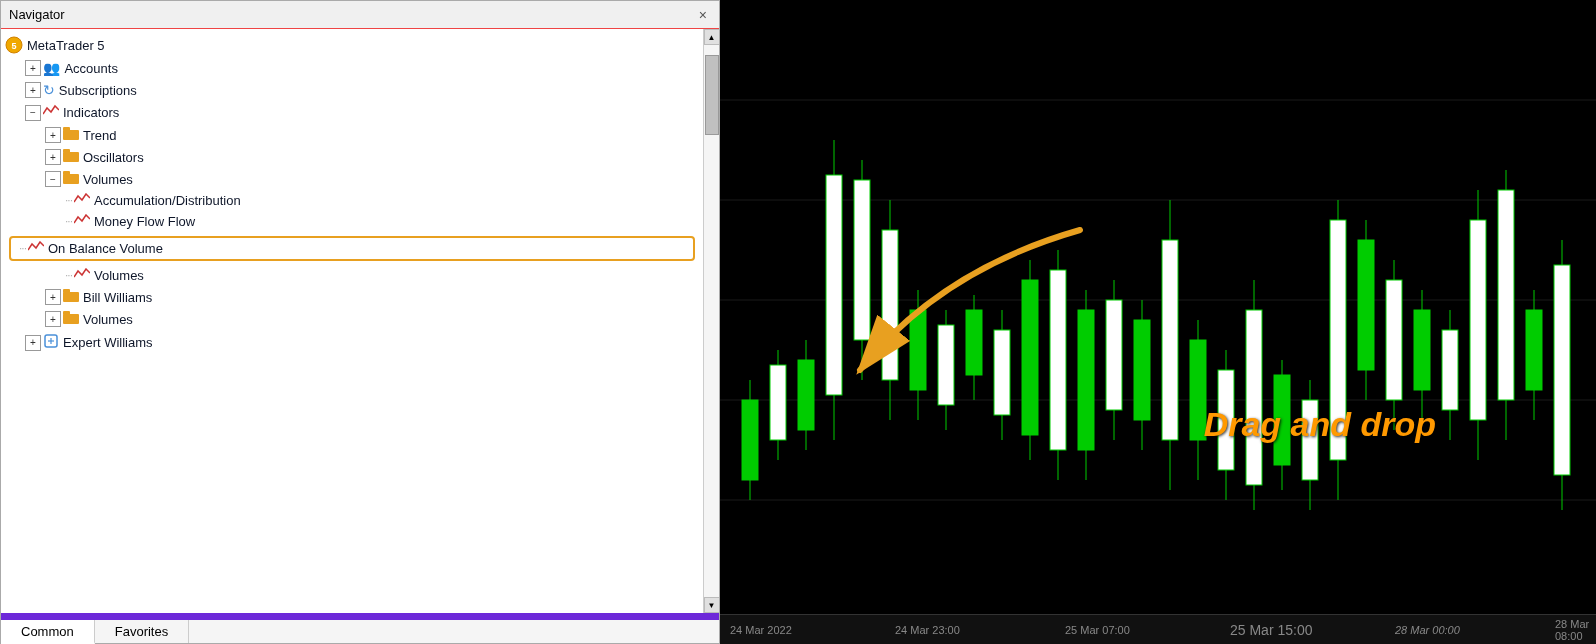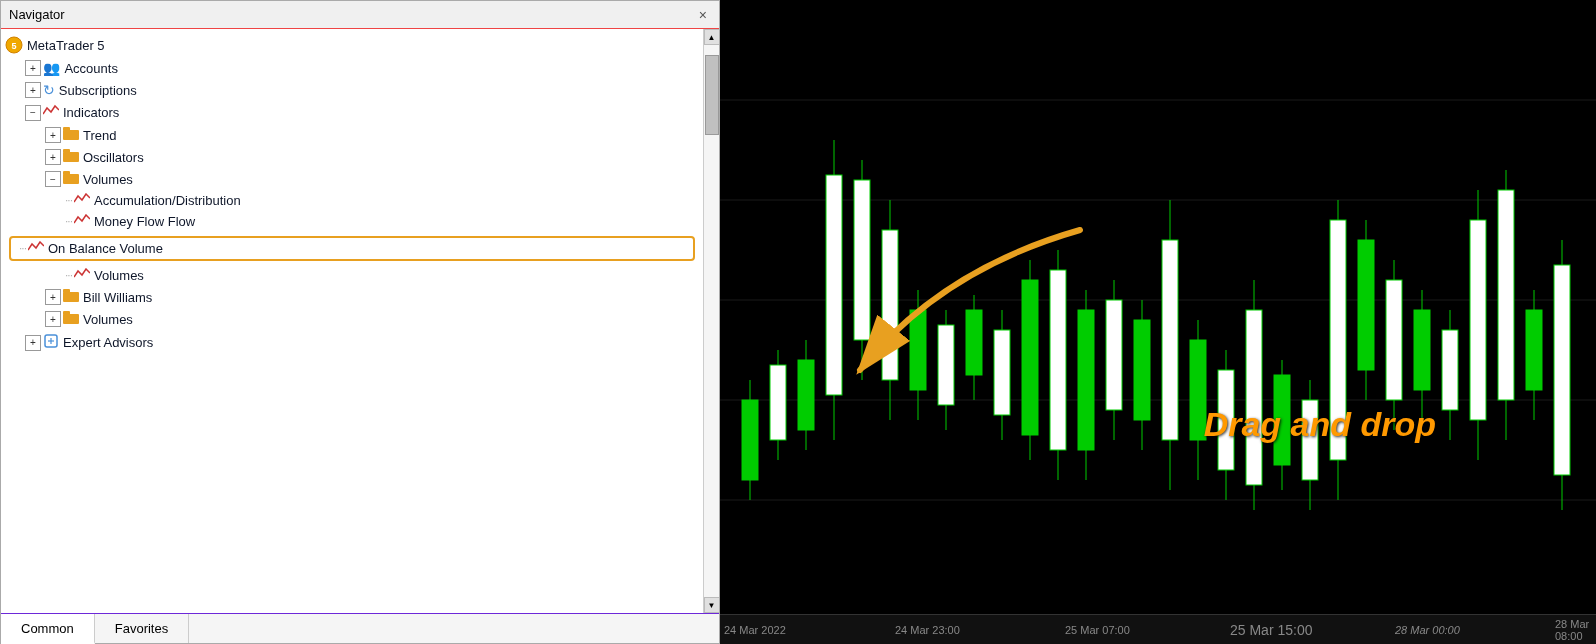--- a/index.html
+++ b/index.html
@@ -89,21 +89,21 @@
       border: 1px solid #999;
       position: absolute;
       top: 10px;
       left: 1px;
       cursor: pointer;
     }
 
     .navigator-tabs {
       height: 30px;
       display: flex;
-      border-top: 1px solid #6d28d9;
+      border-top: 7px solid #6d28d9;
       background: #f5f5f5;
     }
 
     .tab {
       padding: 5px 20px;
       cursor: pointer;
       border-right: 1px solid #ccc;
       font-size: 13px;
       display: flex;
       align-items: center;
@@ -376,21 +376,21 @@
 
       <div class="tree-item tree-indent-1">
         <span class="expand-icon">+</span>
         <span class="item-icon ea-icon">
           <svg width="16" height="16" viewBox="0 0 16 16">
             <rect x="2" y="2" width="12" height="12" rx="2" fill="none" stroke="#4a90d9" stroke-width="1.5"></rect>
             <line x1="5" y1="8" x2="11" y2="8" stroke="#4a90d9" stroke-width="1.2"></line>
             <line x1="8" y1="5" x2="8" y2="11" stroke="#4a90d9" stroke-width="1.2"></line>
           </svg>
         </span>
-        <span class="item-label">Expert Advisors</span>
+        <span class="item-label">Expert Williams</span>
       </div>
 
     </div>
 
     <div class="scrollbar">
       <div class="scrollbar-up">▲</div>
       <div class="scrollbar-track">
         <div class="scrollbar-thumb"></div>
       </div>
       <div class="scrollbar-down">▼</div>
@@ -515,21 +515,21 @@
   <svg style="position:absolute; top:210px; left:20px; pointer-events:none;" width="400" height="220">
     <defs>
       <marker id="arrowhead" markerWidth="10" markerHeight="7" refX="9" refY="3.5" orient="auto">
         <polygon points="0 0, 10 3.5, 0 7" fill="#e8a020"></polygon>
       </marker>
     </defs>
     <path d="M 340 20 Q 200 60 120 160" fill="none" stroke="#e8a020" stroke-width="6" marker-end="url(#arrowhead)" stroke-linecap="round"></path>
   </svg>
 
   <div style="position:absolute; bottom:0; left:0; right:0; height:30px; background:#111; border-top:1px solid #333; display:flex; align-items:center;">
-    <span class="time-label" style="left:4px; color:#888; font-size:11px; position:absolute;">24 Mar 2022</span>
+    <span class="time-label" style="left:10px; color:#888; font-size:11px; position:absolute;">24 Mar 2022</span>
     <span class="time-label" style="left:175px; color:#888; font-size:11px; position:absolute;">24 Mar 23:00</span>
     <span class="time-label" style="left:345px; color:#888; font-size:11px; position:absolute;">25 Mar 07:00</span>
     <span class="time-label" style="left:510px; color:#888; font-size:14px; position:absolute;">25 Mar 15:00</span>
     <span class="time-label" style="left:675px; color:#888; font-size:11px; position:absolute;font-style:italic;">28 Mar 00:00</span>
     <span class="time-label" style="left:835px; color:#888; font-size:11px; position:absolute;">28 Mar 08:00</span>
 
   </div>
 </div>
 
 </body></html>

